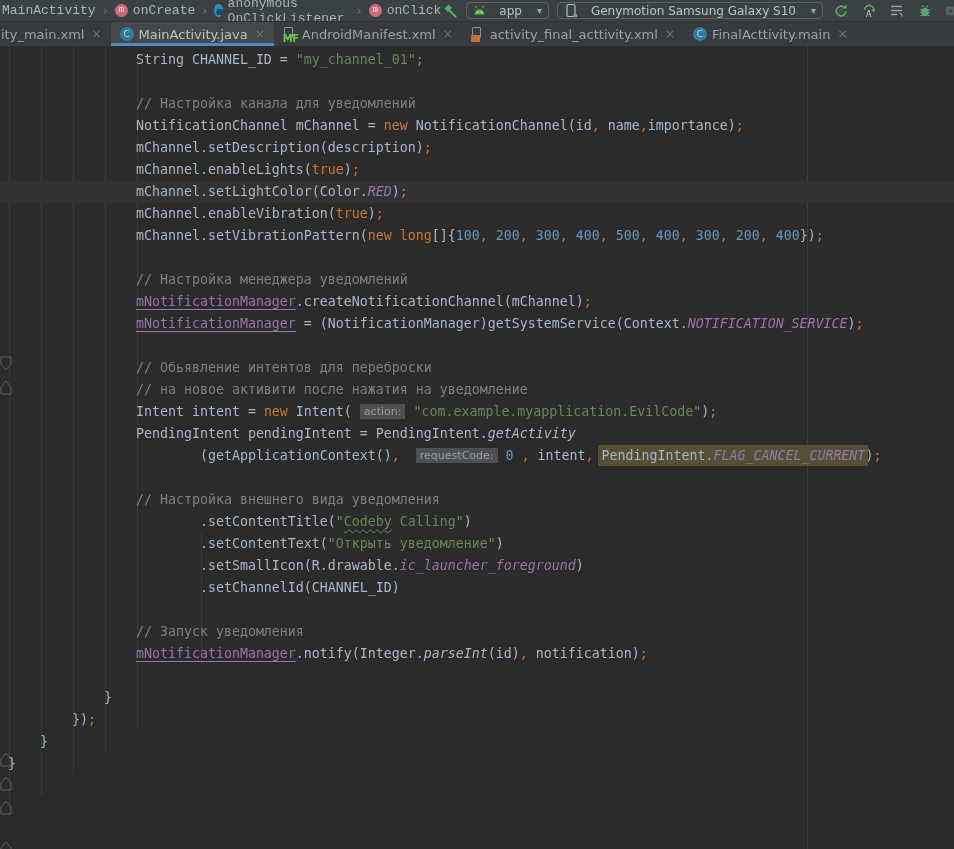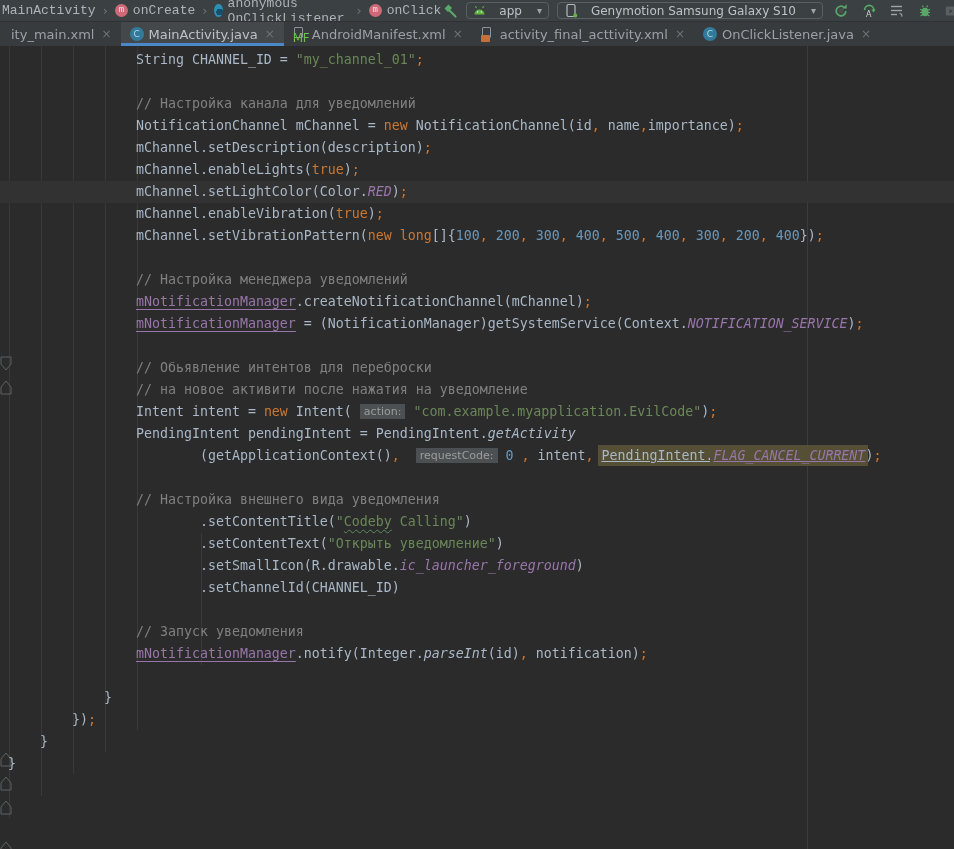--- a/index.html
+++ b/index.html
@@ -23,29 +23,29 @@
   .combo .arr { color:#9DA3A7; font-size:10px; margin-left:2px; }
   .actions { margin-left:auto; display:flex; align-items:center; gap:11px; padding-left:10px; }
   .abtn { width:17px; height:17px; display:inline-flex; align-items:center;
           justify-content:center; cursor:pointer; flex:none; }
   .abtn.clip { width:12px; overflow:hidden; justify-content:flex-start; margin-right:-2px; }
 
   
   .bar2 { height:24px; background:#373B3D; display:flex; align-items:stretch; overflow:hidden; }
   .tab { display:flex; align-items:center; gap:5px; padding:0 9px; font-size:13px;
          color:#9BA1A6; cursor:pointer; white-space:nowrap; }
-  .tab.first { padding-left:11px;align-items:center; }
+  .tab.first { padding-left:1px;align-items:center; }
   .tab.active { background:#44484B; color:#BCC2C6; border-bottom:3px solid #4A88C7; padding-top:3px; }
   .tab-close { color:#6E7376; font-size:12px; margin-left:2px; cursor:pointer; }
   .ic-class { width:14px; height:14px; border-radius:50%; background:#327A99; color:#AFD7E8;
               font-size:9px; line-height:14px; text-align:center; flex:none; }
   .file-ic { position:relative; width:14px; height:15px; flex:none; }
   .file-page { position:absolute; left:1px; top:0; width:9px; height:11px;
                border:1px solid #8A9399; border-radius:1px; }
-  .file-badge { position:absolute; left:0; bottom:0; font-size:12px; font-weight:normal;
+  .file-badge { position:absolute; left:0; bottom:0; font-size:10px; font-weight:bold;
                 line-height:7px; letter-spacing:-0.5px;text-align:center; }
   .badge-mf { color:#6CC04A; }
   .badge-orange { width:9px; height:7px; background:#C4703B; border-radius:1px; }
 
   
   .editor { position:relative; height:803px; background:#2B2B2B; overflow:hidden; }
   .guide { position:absolute; width:1px; background:#393939; }
   .margin-guide { position:absolute; width:1px; background:#3A3D3F; top:0; height:803px; left:807px; }
   .code { position:relative; padding-top:3px;
           font-family:"DejaVu Sans Mono", monospace; font-size:13.29px; line-height:22px;
@@ -53,21 +53,21 @@
   .code-line { height:22px; white-space:pre; padding-left:8px; }
   .code-line.current { background:#323232; }
   .t { color:#A9B7C6; }
   .k { color:#CC7832; }
   .s { color:#6A8759; }
   .c { color:#808080; }
   .n { color:#6897BB; }
   .f { color:#9876AA; text-decoration:underline; text-underline-offset:3px; }
   .i { color:#9876AA; font-style:italic; }
   .m { color:#A9B7C6; font-style:italic; }
-  .hl { background:#544F35; box-shadow:0 0 0 3px #544F35;text-decoration:underline; }
+  .hl { background:#544F35; box-shadow:0 0 0 3px #544F35; }
   .wavy { text-decoration:underline wavy #5E8A62; text-decoration-thickness:1px; text-underline-offset:3px; }
   .hint { display:inline-block; background:#4C5052; color:#9C9C9C; border-radius:0;
           font-size:11px; line-height:15px; padding:0 4px; vertical-align:1px;
           font-family:"DejaVu Sans", sans-serif; }
   .fold { position:absolute; left:0; cursor:pointer; }
 </style>
 </head>
 <body>
 
 <div class="bar1">
@@ -190,21 +190,21 @@
   <div class="tab">
     <span class="file-ic">
       <span class="file-page"></span>
       <span class="file-badge badge-orange"></span>
     </span>
     <span class="tab-label">activity_final_acttivity.xml</span>
     <span class="tab-close">×</span>
   </div>
   <div class="tab">
     <span class="ic-class">C</span>
-    <span class="tab-label">OnClickListener.java</span>
+    <span class="tab-label">FinalActtivity.main</span>
     <span class="tab-close">×</span>
   </div>
 </div>
 
 <div class="editor">
 
   <div class="guide" style="left:9px;   top:0; height:772px;"></div>
   <div class="guide" style="left:41px;  top:0; height:750px;"></div>
   <div class="guide" style="left:73px;  top:0; height:728px;"></div>
   <div class="guide" style="left:105px; top:0; height:706px;"></div>

